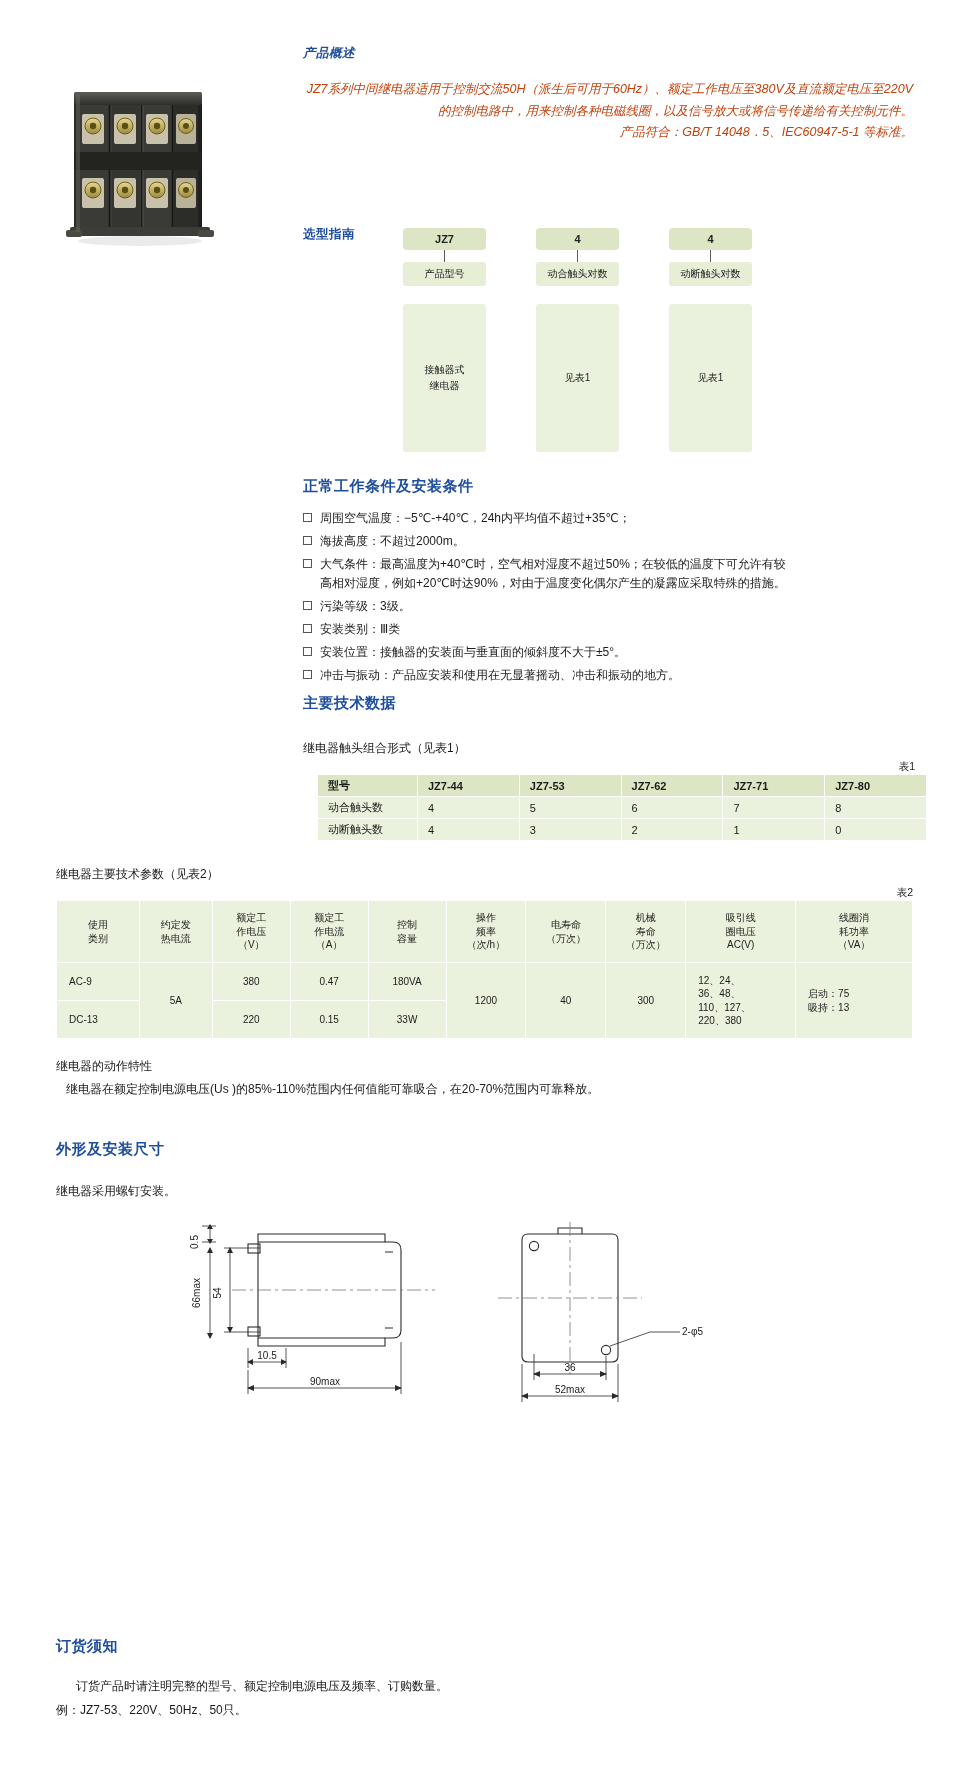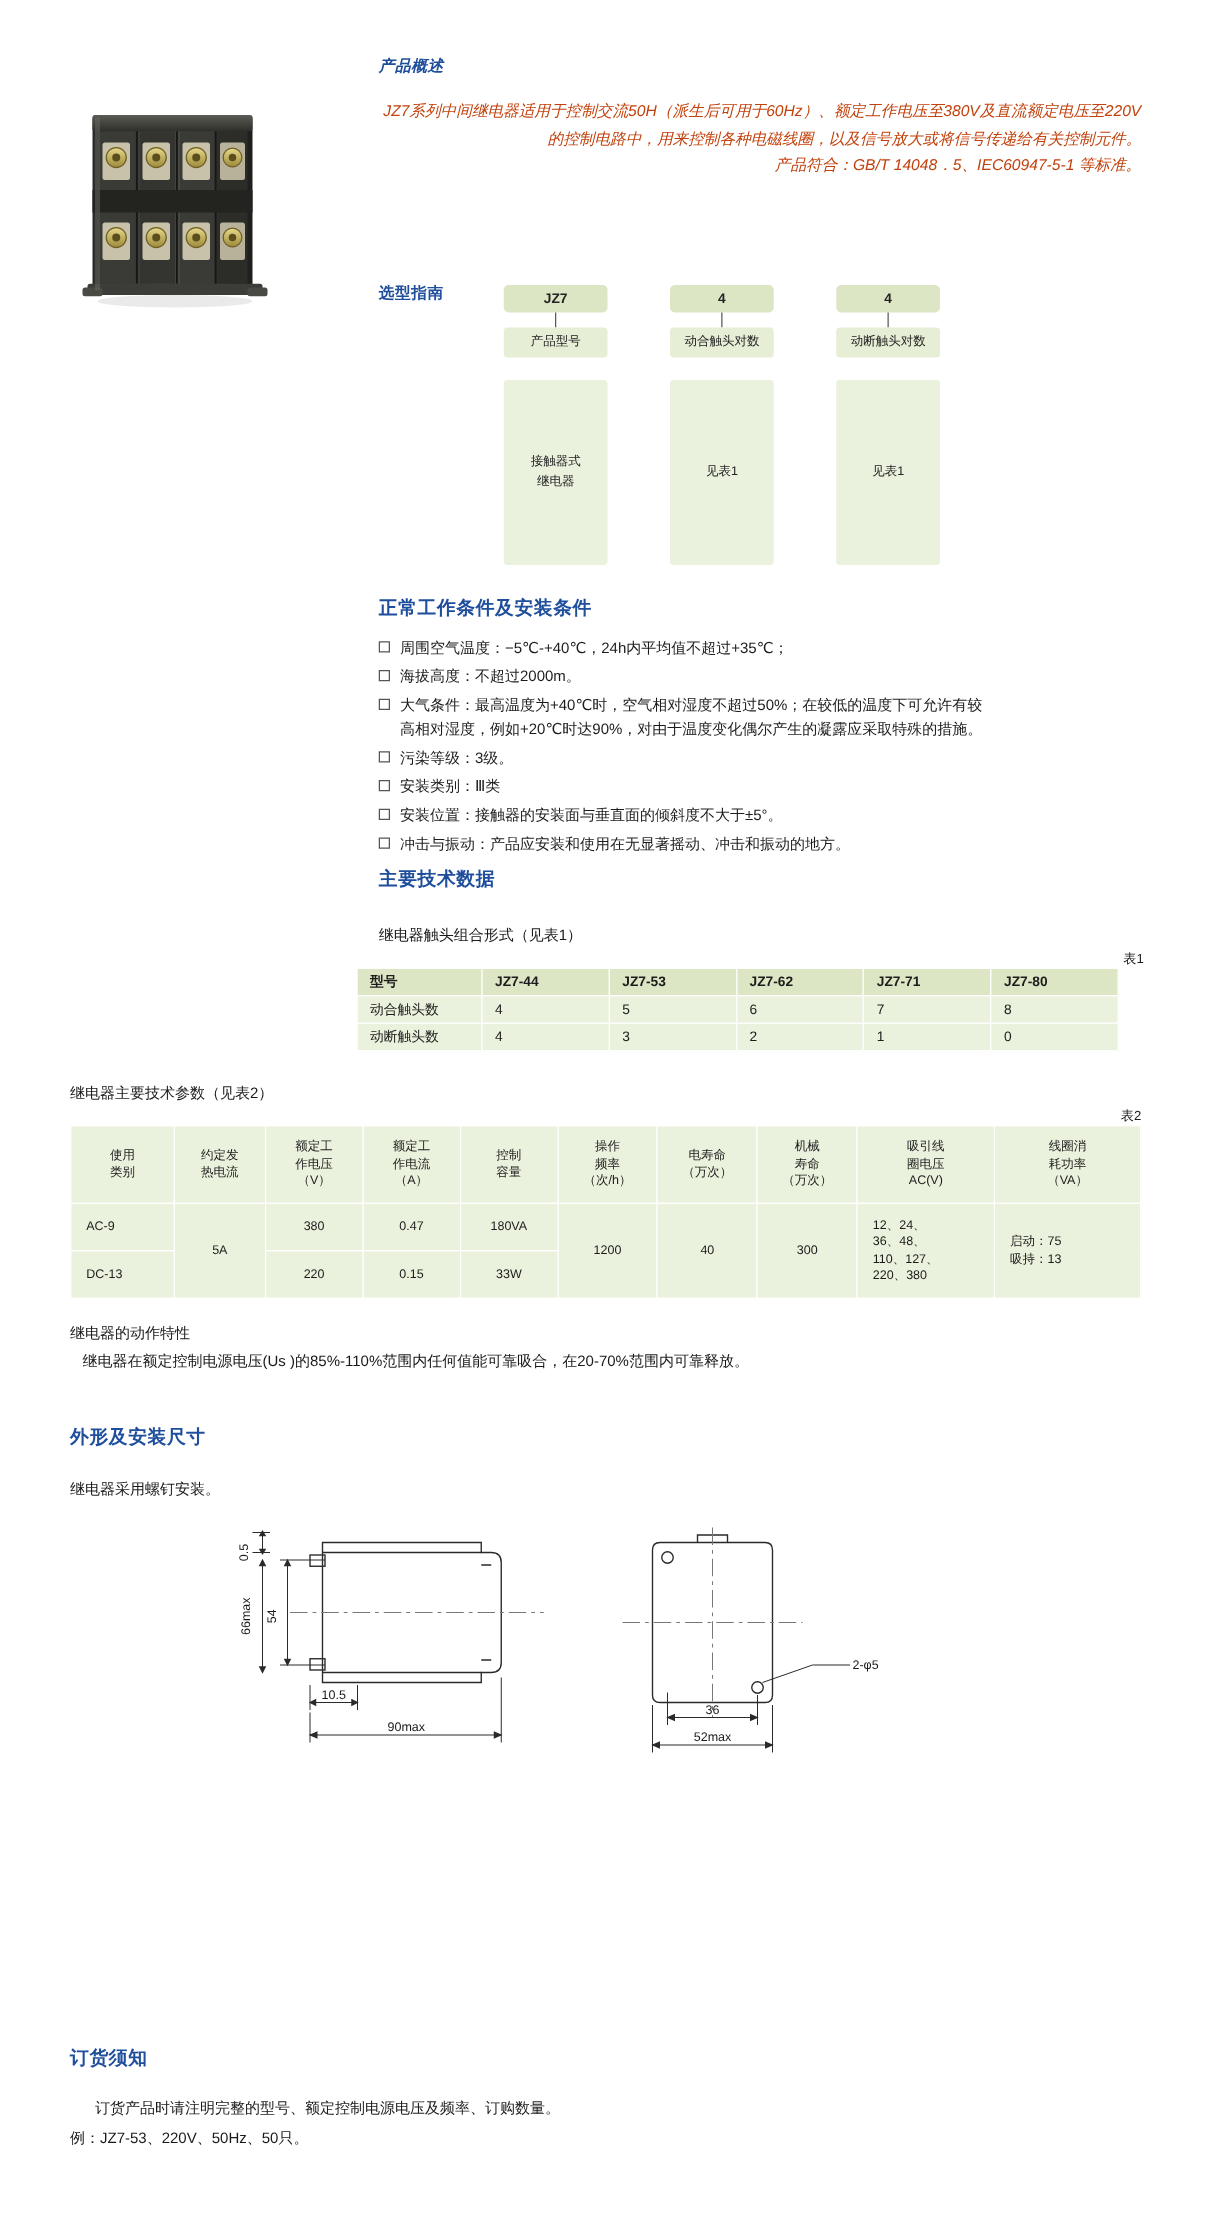--- a/index.html
+++ b/index.html
@@ -75,21 +75,21 @@
   .cond-txt { flex:1; }
   .cond-txt .ind { display:block; }
 
   
   .tech-title { position:absolute; left:303px; top:694px; }
   .t1-cap { position:absolute; left:303px; top:740px; font-size:12px; }
   .t1-num { position:absolute; left:0px; top:760px; width:915px; text-align:right; font-size:10.5px; }
 
   table { border-collapse:collapse; }
 
-  .tbl1 { position:absolute; left:285px; top:774px; width:610px; }
+  .tbl1 { position:absolute; left:317px; top:774px; width:610px; }
   .tbl1 td {
     border:1px solid #ffffff;
     height:22px; font-size:11px; padding:0 10px; color:#1c1c1c;
   }
   .tbl1 tr:first-child td { background:#dce6c4; font-weight:bold; }
   .tbl1 tr:nth-child(2) td, .tbl1 tr:nth-child(3) td { background:#eaf1dc; }
   .tbl1 td.c0 { width:100px; }
 
   .t2-cap { position:absolute; left:56px; top:866px; font-size:12px; }
   .t2-num { position:absolute; left:0; top:886px; width:913px; text-align:right; font-size:10.5px; }

